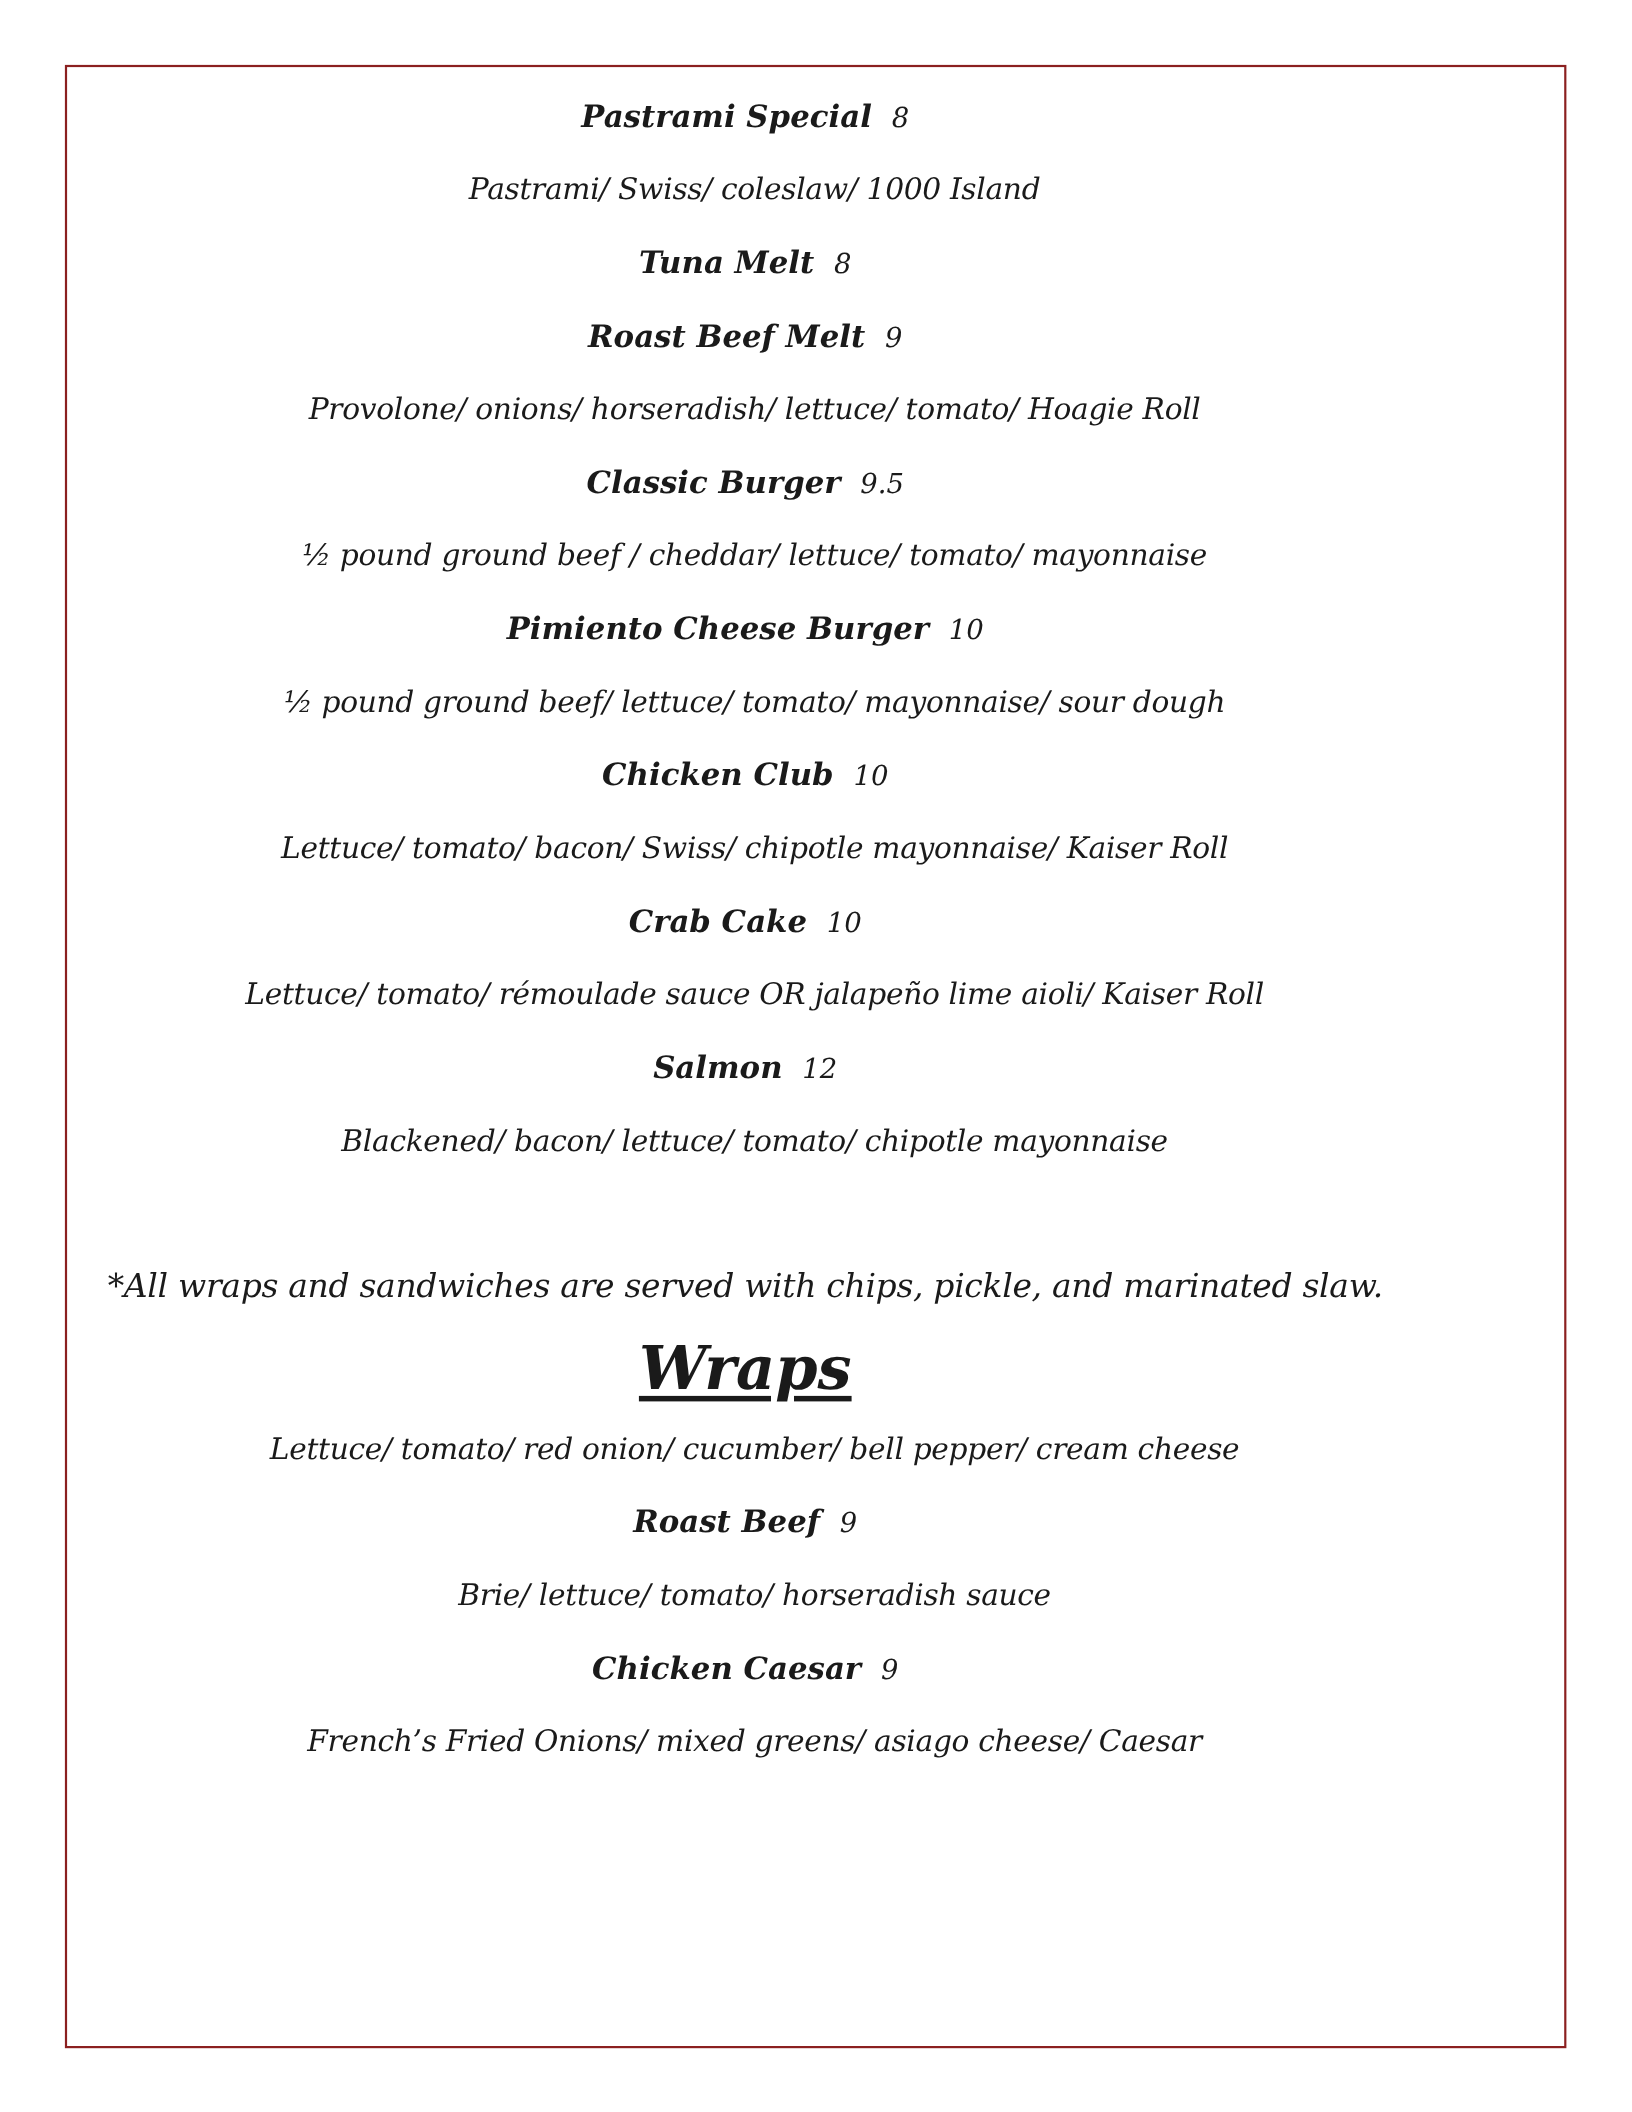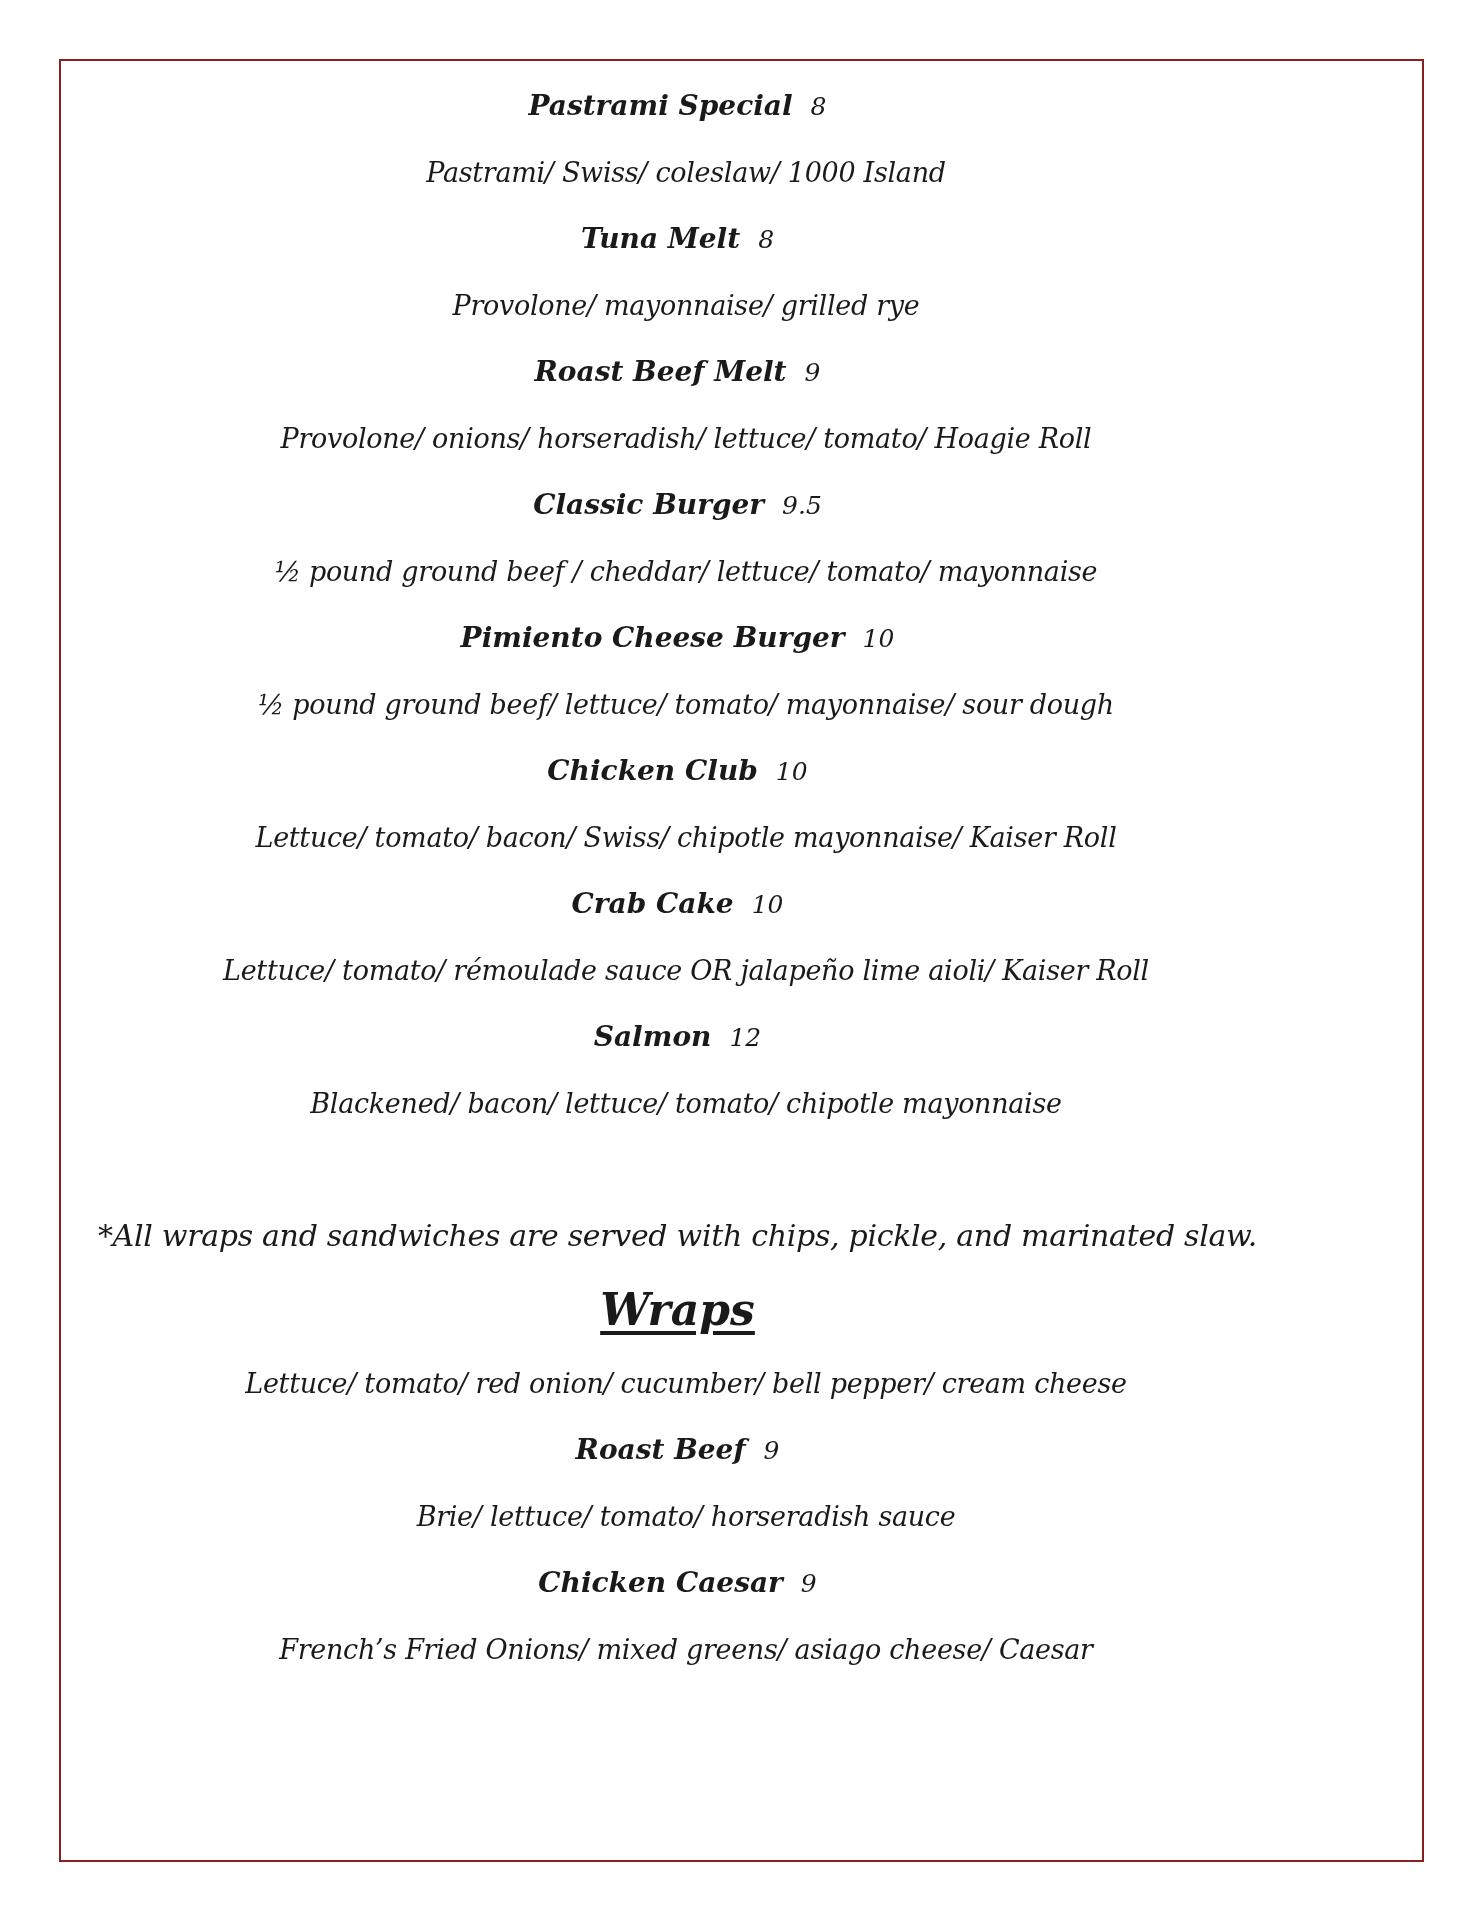--- a/index.html
+++ b/index.html
@@ -53,41 +53,40 @@
   }
   .note-line {
     margin-top: 66px;
     line-height: 66px;
     font-size: 30px;
     white-space: nowrap;
     letter-spacing: -0.3px;
   }
   .section-heading {
     line-height: 82px;
-    font-size: 44px;
+    font-size: 55px;
     font-weight: bold;
     text-decoration: underline;
     text-underline-offset: 6px;
   }
 </style>
 </head>
 <body>
 
 <div class="page-border"></div>
 
 <div class="content">
 
   <div>
     <div class="title-line"><span>Pastrami Special</span><span class="price">8</span></div>
     <div class="desc-line">Pastrami/ Swiss/ coleslaw/ 1000 Island</div>
   </div>
 
   <div>
     <div class="title-line"><span>Tuna Melt</span><span class="price">8</span></div>
-    <div class="desc-line">Provolone/ mayonnaise/ grilled rye</div>
   </div>
 
   <div>
     <div class="title-line"><span>Roast Beef Melt</span><span class="price">9</span></div>
     <div class="desc-line">Provolone/ onions/ horseradish/ lettuce/ tomato/ Hoagie Roll</div>
   </div>
 
   <div>
     <div class="title-line"><span>Classic Burger</span><span class="price">9.5</span></div>
     <div class="desc-line">½ pound ground beef / cheddar/ lettuce/ tomato/ mayonnaise</div>

